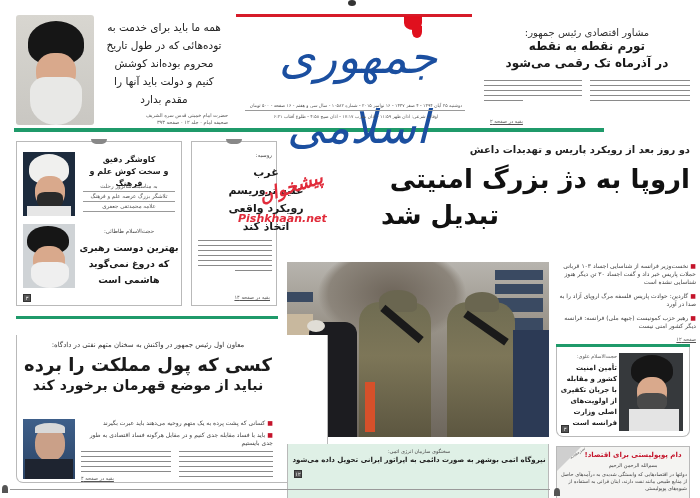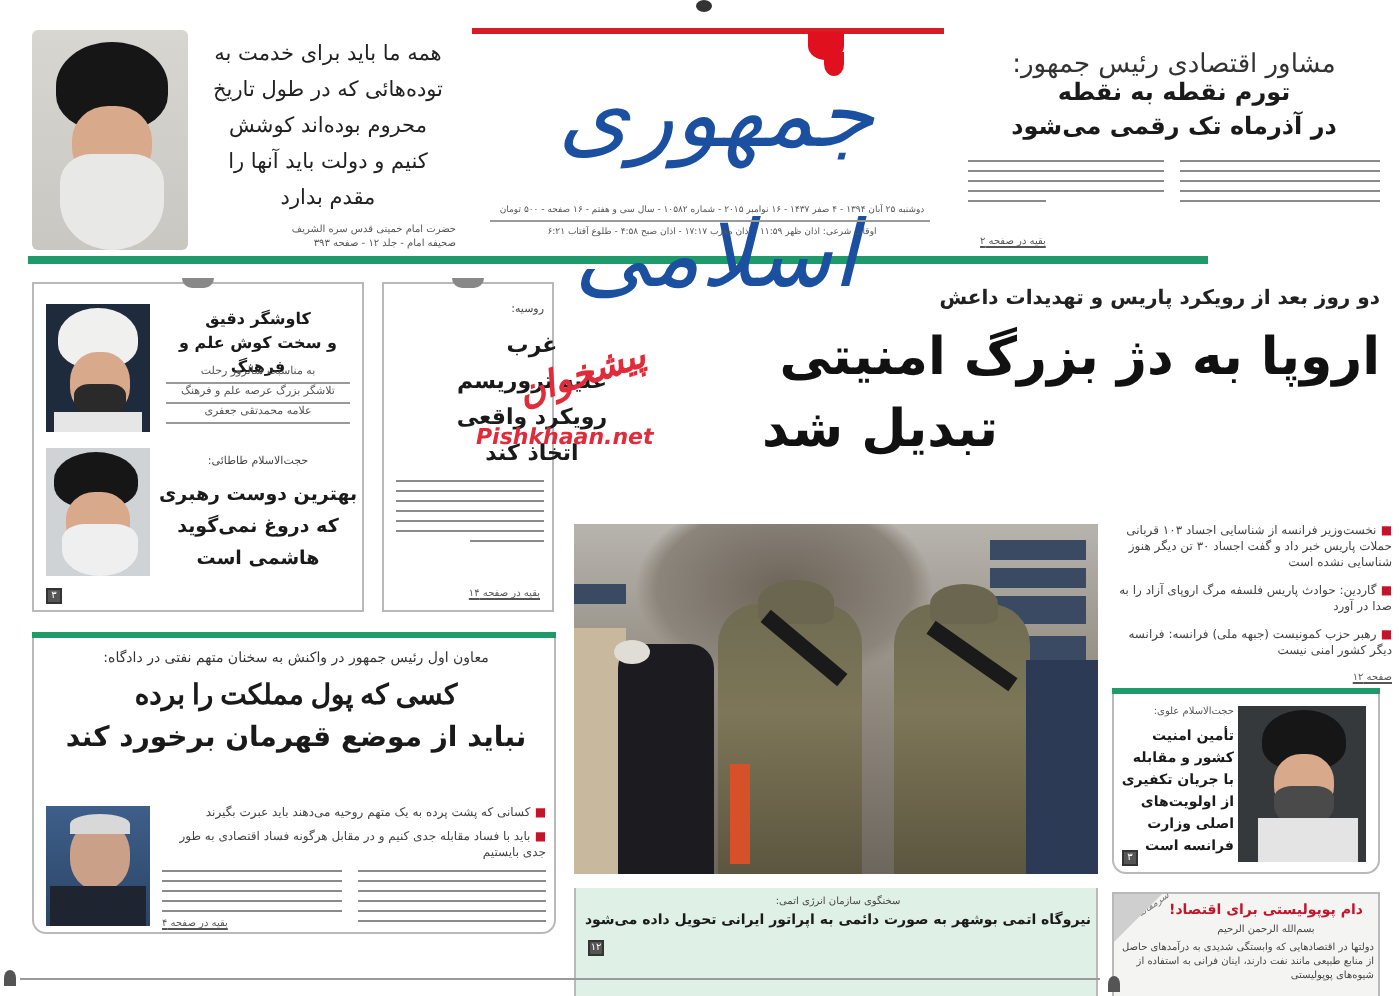--- a/index.html
+++ b/index.html
@@ -68,21 +68,21 @@
 <div class="abs" style="left:348px; top:0px; width:8px; height:6px; background:#333; border-radius:50%;"></div>
 <div class="abs" style="left:236px; top:14px; width:236px; height:3px; background:#d61b29;"></div>
 <div class="blood" style="left:404px; top:16px; width:18px; height:14px;"></div>
 <div class="blood" style="left:412px; top:26px; width:10px; height:12px;"></div>
 <div class="masthead-title">جمهوری اسلامی</div>
 <div class="thin-rule" style="left:245px; top:110px; width:220px;"></div>
 <div class="tiny abs center" style="left:240px; top:102px; width:232px; white-space:nowrap; overflow:hidden; font-size:4.5px;">دوشنبه ۲۵ آبان ۱۳۹۴ - ۴ صفر ۱۴۳۷ - ۱۶ نوامبر ۲۰۱۵ - شماره ۱۰۵۸۲ - سال سی و هفتم - ۱۶ صفحه - ۵۰۰ تومان</div>
 <div class="tiny abs center" style="left:240px; top:113px; width:232px; white-space:nowrap; overflow:hidden; font-size:4.5px;">اوقات شرعی: اذان ظهر ۱۱:۵۹ - اذان مغرب ۱۷:۱۷ - اذان صبح ۴:۵۸ - طلوع آفتاب ۶:۲۱</div>
 
 <div class="abs" style="left:484px; top:28px; width:206px; height:98px;">
-  <div class="kicker" style="font-size:13px;">مشاور اقتصادی رئیس جمهور:</div>
+  <div class="kicker" style="font-size:10px;">مشاور اقتصادی رئیس جمهور:</div>
   <div class="center bold" style="font-size:12px; line-height:17px;">تورم نقطه به نقطه</div>
   <div class="center bold" style="font-size:12px; line-height:17px;">در آذرماه تک رقمی می‌شود</div>
   <div class="abs text-lines" style="left:0; top:52px; width:98px;">
       <div></div>
       <div></div>
       <div></div>
       <div></div>
       <div style="width:40%;margin-right:auto"></div>
     </div>
   <div class="abs text-lines" style="left:106px; top:52px; width:100px;">
@@ -218,23 +218,23 @@
 
 <div class="box" style="left:556px; top:446px; width:134px; height:52px; background:#f4f4f2; border-bottom:none;">
   <div class="abs" style="left:0; top:6px; width:30px; font-size:5px; color:#777; transform:rotate(-35deg); font-style:italic;">سرمقاله</div>
   <div class="abs" style="left:0; top:0; width:0; height:0; border-top:24px solid #cfcfcf; border-right:24px solid transparent;"></div>
   <div class="abs center bold" style="left:20px; top:4px; width:112px; font-size:7px; color:#c4142b;">دام پوپولیستی برای اقتصاد!</div>
   <div class="abs center" style="left:20px; top:15px; width:112px; font-size:5px; color:#444;">بسم‌الله الرحمن الرحیم</div>
   <div class="abs small" style="left:4px; top:24px; width:126px; font-size:5px; line-height:7px;">دولتها در اقتصادهایی که وابستگی شدیدی به درآمدهای حاصل از منابع طبیعی مانند نفت دارند، اینان فرانی به استفاده از شیوه‌های پوپولیستی</div>
 </div>
 
 <div class="green-rule" style="left:16px; top:316px; width:262px; height:3px;"></div>
-<div class="rbox" style="left:16px; top:319px; width:262px; height:148px; border-top:none; border-radius:0 0 7px 7px;">
+<div class="rbox" style="left:16px; top:335px; width:312px; height:148px; border-top:none; border-radius:0 0 7px 7px;">
   <div class="abs center" style="left:4px; top:6px; width:254px; font-size:7px; color:#333;">معاون اول رئیس جمهور در واکنش به سخنان متهم نفتی در دادگاه:</div>
-  <div class="abs center bold" style="left:4px; top:20px; width:254px; font-size:14px; line-height:20px;font-family:Liberation Serif, serif;">کسی که پول مملکت را برده</div>
+  <div class="abs center bold" style="left:4px; top:20px; width:254px; font-size:18px; line-height:20px;">کسی که پول مملکت را برده</div>
   <div class="abs center bold" style="left:4px; top:40px; width:254px; font-size:14px; line-height:20px;">نباید از موضع قهرمان برخورد کند</div>
 
   <div class="photo" style="left:6px; top:84px; width:52px; height:60px; background:linear-gradient(180deg,#3e5f8a 0%,#2b4466 100%);">
     <div class="face" style="left:12px; top:8px; width:30px; height:34px; background:#caa088;"></div>
     <div class="abs" style="left:12px; top:4px; width:30px; height:10px; background:#d8d8d8; border-radius:50% 50% 0 0;"></div>
     <div class="abs" style="left:2px; top:40px; width:48px; height:20px; background:#1e2430;"></div>
   </div>
 
   <div class="abs small" style="left:64px; top:84px; width:192px; font-size:6px; text-align:right;">
     <span class="bullet-red">■ </span><span>کسانی که پشت پرده به یک متهم روحیه می‌دهند باید عبرت بگیرند</span>

